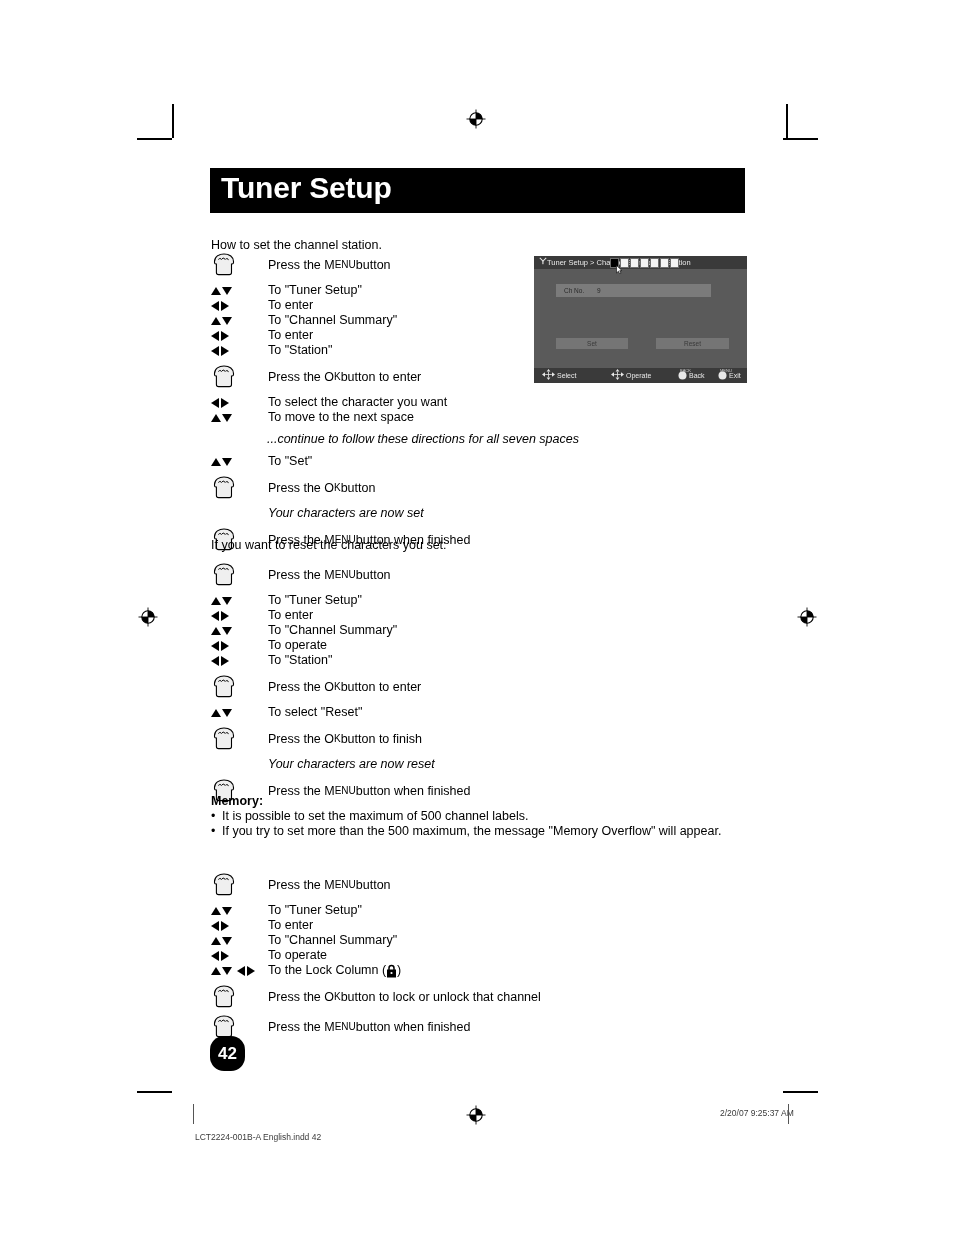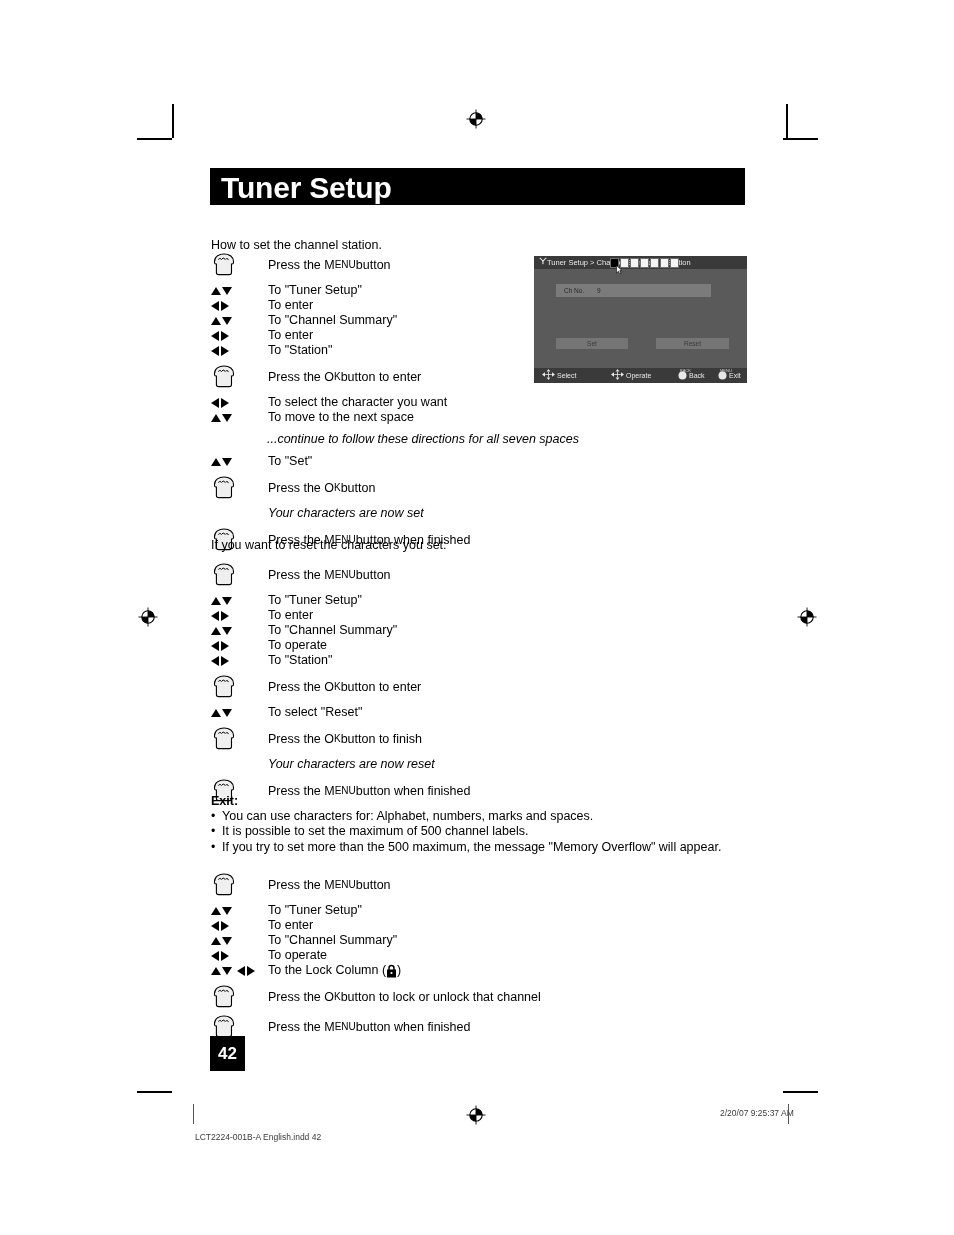--- a/index.html
+++ b/index.html
@@ -19,21 +19,21 @@
   
   .crop-mark { position: absolute; background: #000; }
   .reg-mark { position: absolute; width: 20px; height: 20px; }
 
   
   #title-banner {
     position: absolute;
     left: 210px;
     top: 168px;
     width: 535px;
-    height: 37px;
+    height: 45px;
     background: #000000;
     color: #ffffff;
   }
   #title-banner .title-text {
     position: absolute;
     left: 11px;
     top: 3px;
     font-size: 30px;
     font-weight: bold;
     letter-spacing: -0.2px;
@@ -223,20 +223,21 @@
     top: 1036px;
     width: 35px;
     height: 35px;
     background: #000000;
     color: #ffffff;
     font-size: 17px;
     font-weight: bold;
     display: flex;
     align-items: center;
     justify-content: center;
+    border-radius: 14px;
   }
 
   
   #print-footer-left {
     position: absolute;
     left: 195px;
     top: 1108px;
     font-size: 8.5px;
     color: #3a3a3a;
     white-space: nowrap;
@@ -586,23 +587,22 @@
         <span class="hand-icon"><svg width="26" height="23" viewBox="0 0 26 23">
             <path d="M3.5 8.5 C3.5 3.5 8 1 13 1 C18.5 1 22.5 3.8 22.5 8.5 L22.5 9.5 C22.5 10.5 21.8 11 21 11 L20.5 11 L20.5 19.5 C20.5 20.8 19.6 21.6 18.3 21.6 L7.6 21.6 C6.3 21.6 5.4 20.8 5.4 19.5 L5.4 11 L4.9 11 C4.1 11 3.5 10.5 3.5 9.5 Z" fill="#efefef" stroke="#000" stroke-width="1.1"></path>
             <path d="M7.6 6.2 C8.6 5 10 5.2 10.4 6.4 M11.3 5.6 C12.3 4.6 13.6 5 13.9 6.2 M14.9 5.9 C15.9 5.1 17.1 5.6 17.3 6.7" stroke="#000" stroke-width="1" fill="none" stroke-linecap="round"></path>
           </svg></span>
       </span>
       <span class="txt">Press the M<span class="sc">ENU</span> button when finished</span>
     </div>
   </div>
 
 <div id="notes">
-  <div class="notes-head">Exit:</div>
+  <div class="notes-head">Memory:</div>
   <div id="notes-bullets">
-      <div class="bullet-row"><span class="b">•</span><span>You can use characters for: Alphabet, numbers, marks and spaces.</span></div>
       <div class="bullet-row"><span class="b">•</span><span>It is possible to set the maximum of 500 channel labels.</span></div>
       <div class="bullet-row"><span class="b">•</span><span>If you try to set more than the 500 maximum, the message "Memory Overflow" will appear.</span></div>
     </div>
 </div>
 
 <div class="steps" id="steps-channel-lock" style="left:211px; top:873px;">
     <div class="step tall">
       <span class="key">
         <span class="hand-icon"><svg width="26" height="23" viewBox="0 0 26 23">
             <path d="M3.5 8.5 C3.5 3.5 8 1 13 1 C18.5 1 22.5 3.8 22.5 8.5 L22.5 9.5 C22.5 10.5 21.8 11 21 11 L20.5 11 L20.5 19.5 C20.5 20.8 19.6 21.6 18.3 21.6 L7.6 21.6 C6.3 21.6 5.4 20.8 5.4 19.5 L5.4 11 L4.9 11 C4.1 11 3.5 10.5 3.5 9.5 Z" fill="#efefef" stroke="#000" stroke-width="1.1"></path>

